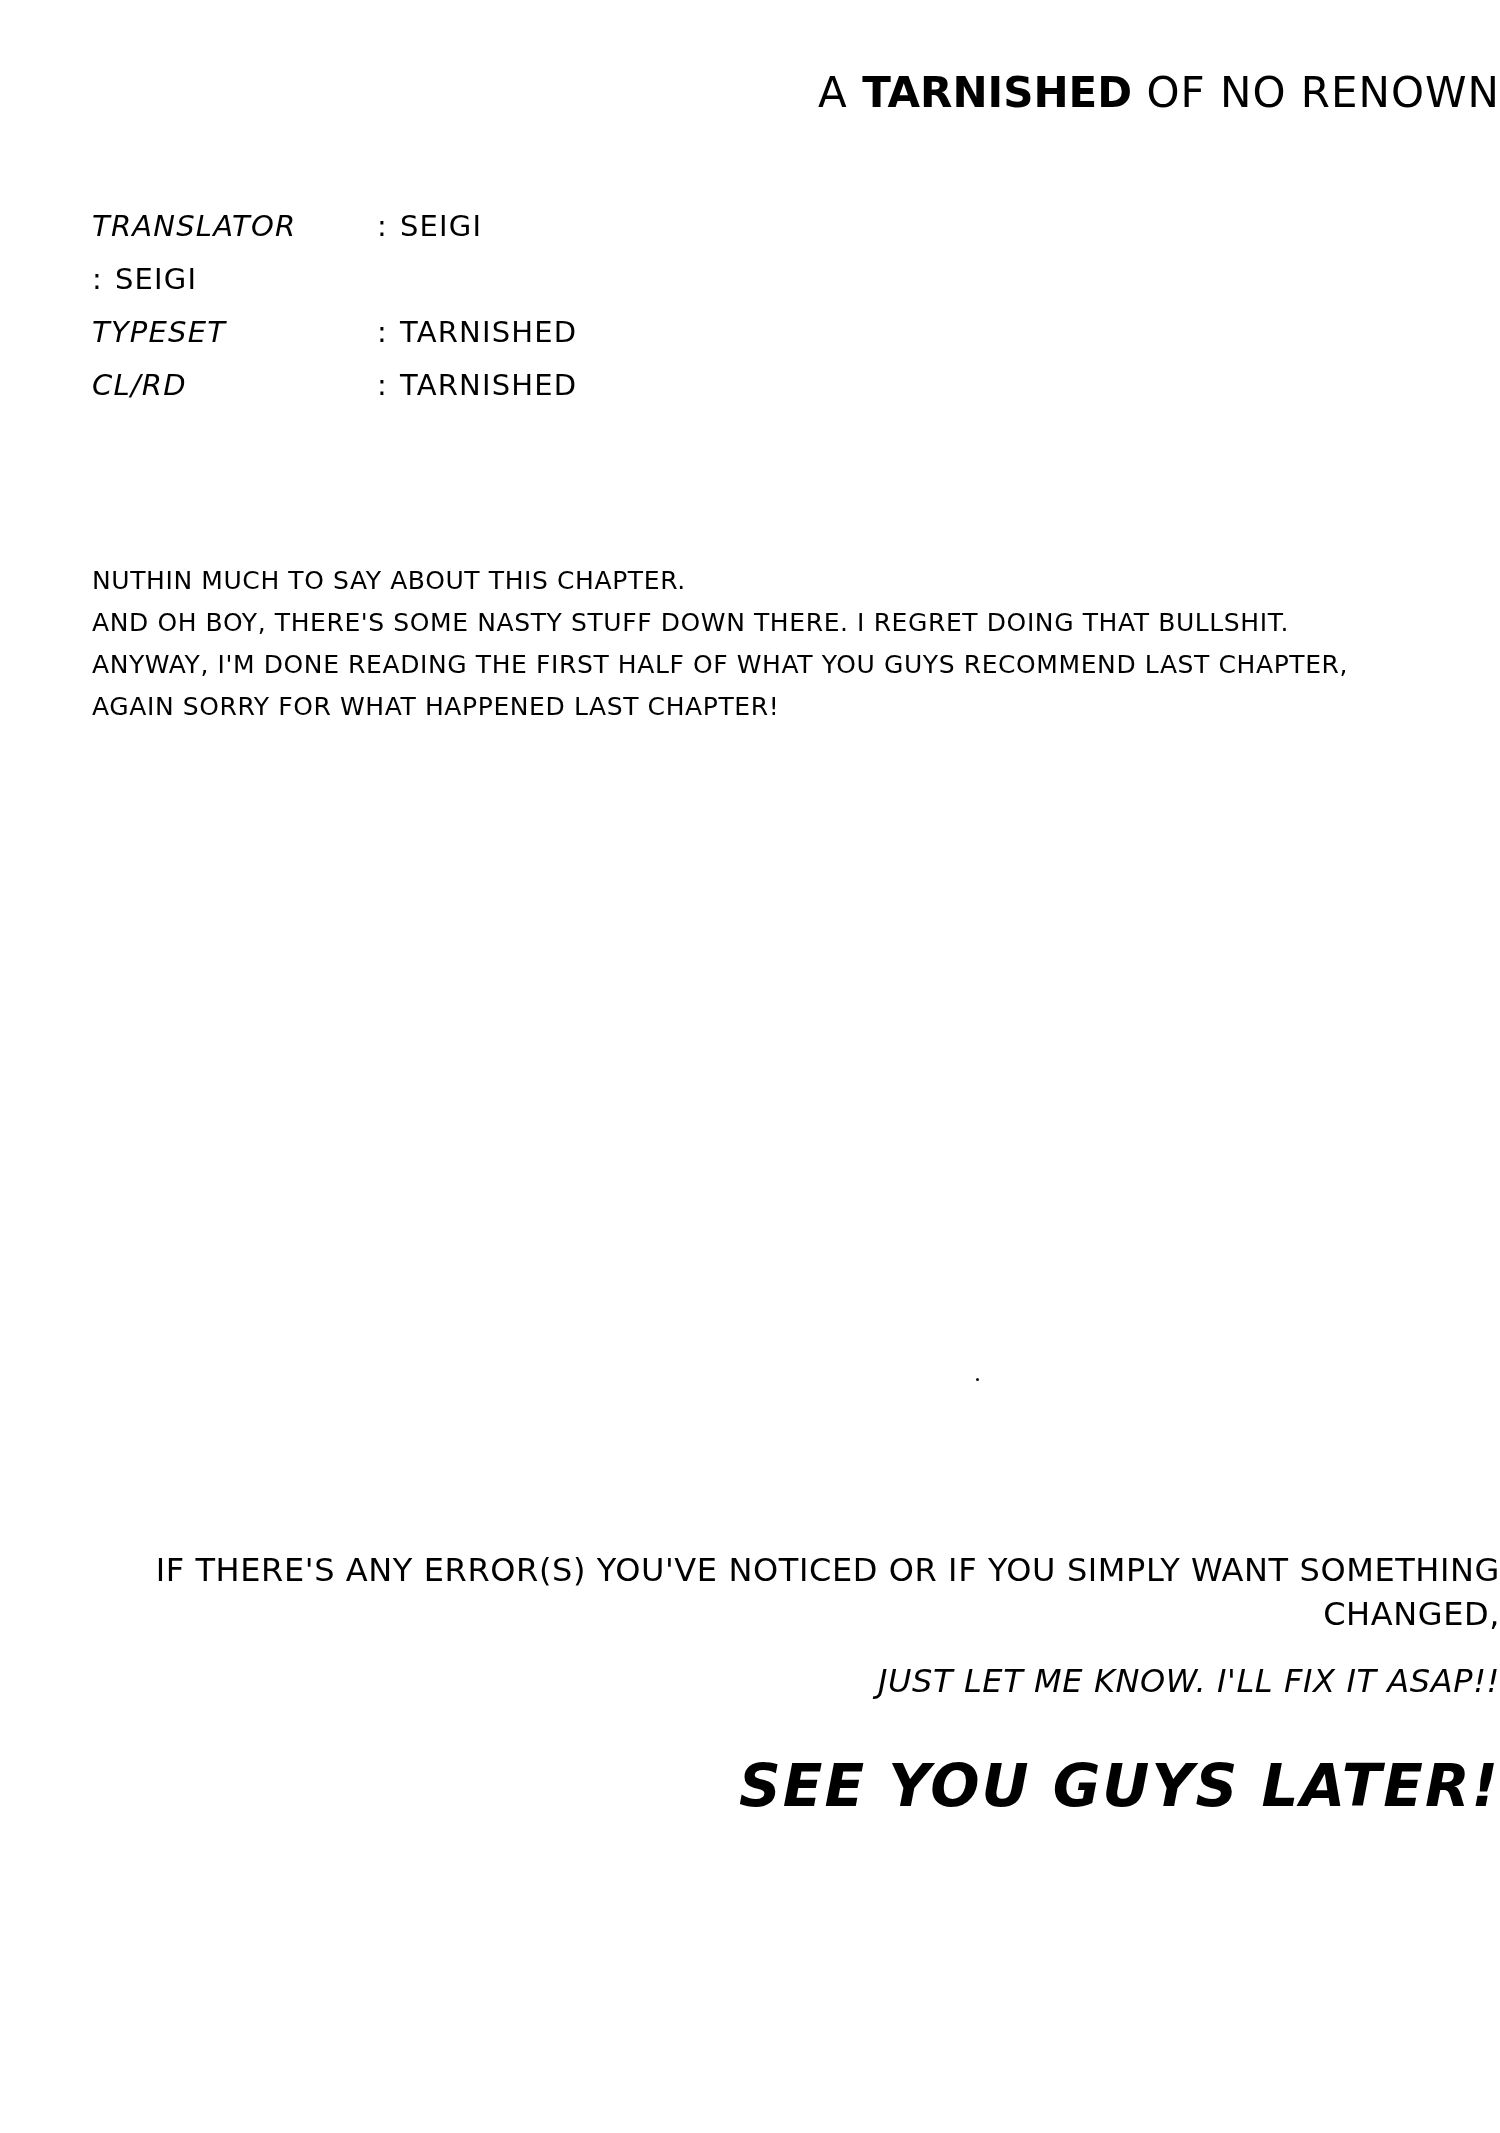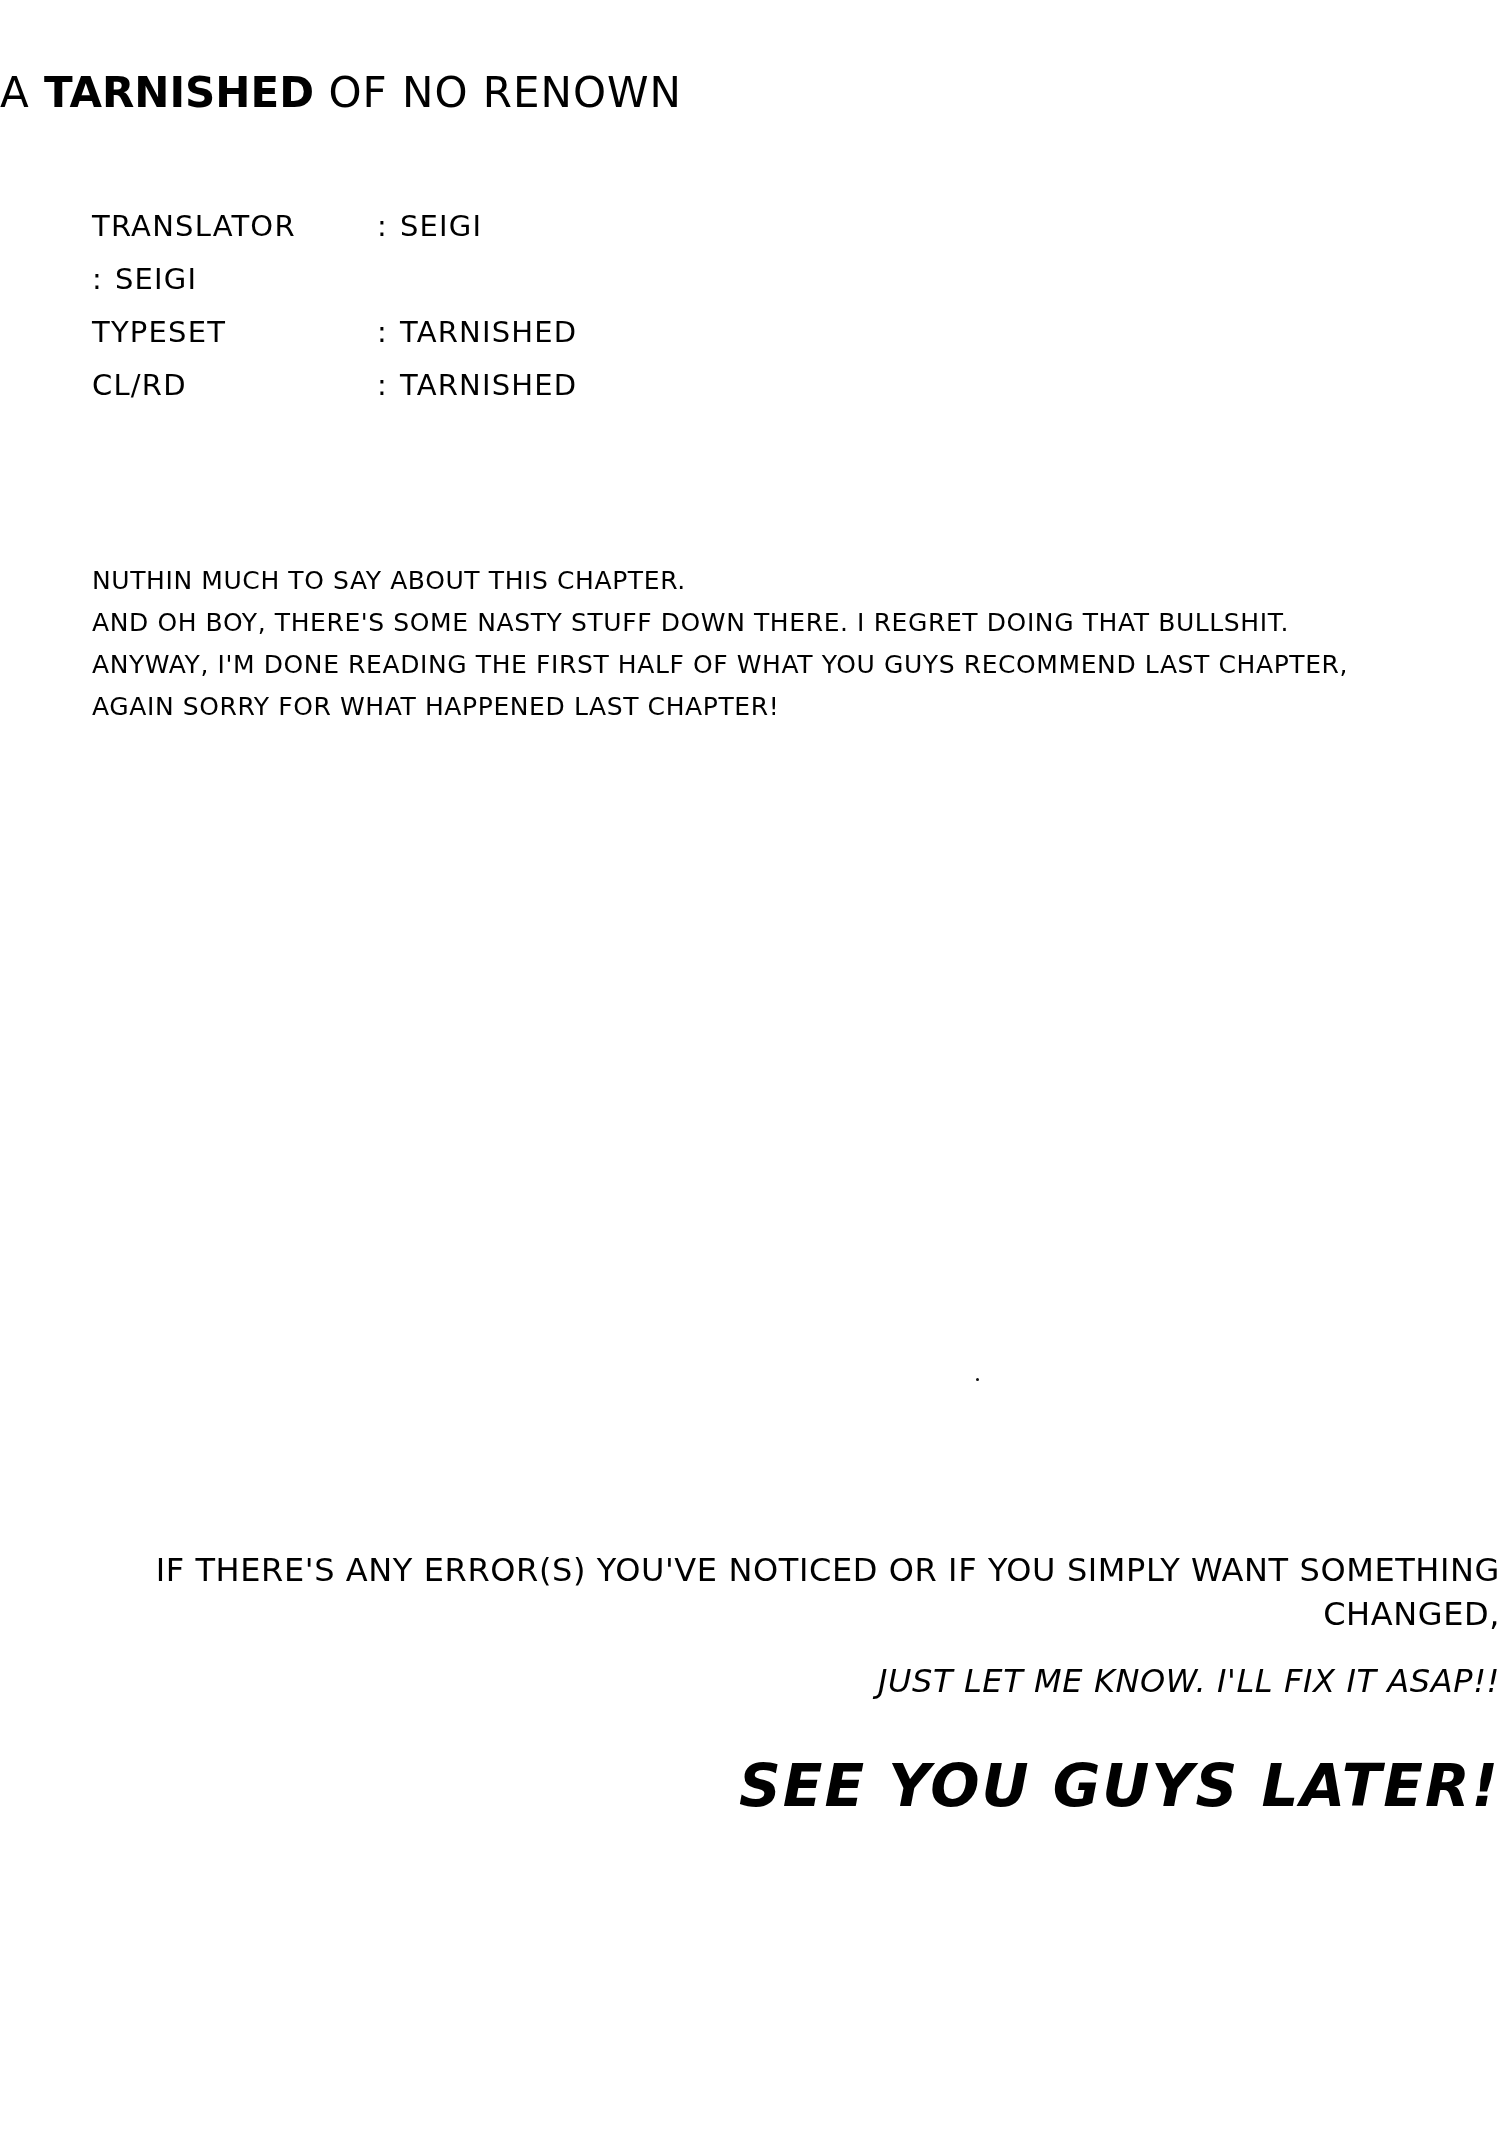--- a/index.html
+++ b/index.html
@@ -21,21 +21,21 @@
     inset: 0;
     background: #ffffff;
   }
 
   
   .title {
     position: absolute;
     top: 68px;
     left: 0;
     width: 100%;
-    text-align: left;
+    text-align: right;
     font-size: 42px;
     letter-spacing: 1px;
     white-space: nowrap;
   }
   .title .t-a {
     font-weight: 400;
   }
   .title .t-strong {
     font-weight: 800;
     letter-spacing: 0px;
@@ -54,20 +54,21 @@
     letter-spacing: 1.2px;
   }
   .credit-row {
     display: flex;
     white-space: nowrap;
   }
   .credit-role {
     display: inline-block;
     width: 285px;
     flex: 0 0 285px;
+    font-style: italic;
   }
   .credit-sep {
     flex: 0 0 auto;
     padding-right: 12px;
   }
   .credit-value {
     flex: 0 0 auto;
   }
 
   

